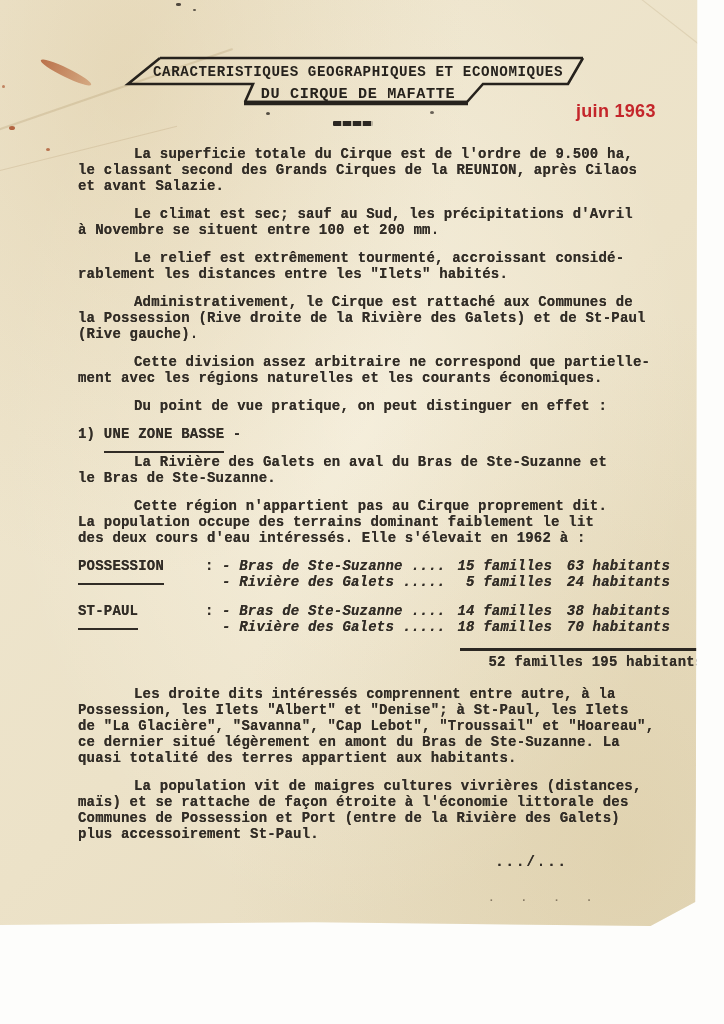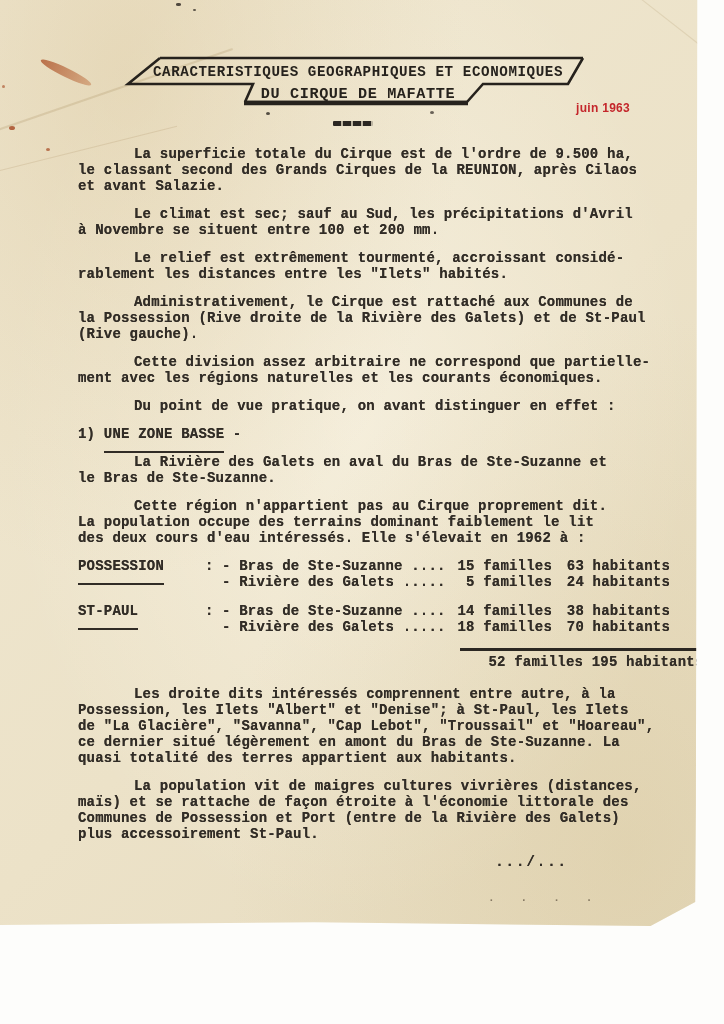--- a/index.html
+++ b/index.html
@@ -45,41 +45,41 @@
     font-weight:bold;fill:#26221d;letter-spacing:.6px;
   }
   .dash-divider{
     position:absolute;left:333px;top:121px;width:40px;height:5px;
     background:repeating-linear-gradient(90deg,#2b2722 0 8px,rgba(43,39,34,.25) 8px 10px);
     border-radius:1px;
   }
   .date-stamp{
     position:absolute;left:576px;top:101px;
     font-family:"Liberation Sans","DejaVu Sans",sans-serif;
-    font-weight:bold;font-size:12px;color:#c4262b;letter-spacing:.3px;
+    font-weight:bold;font-size:18px;color:#c4262b;letter-spacing:.3px;
   }
   
   .body-text{
     position:absolute;left:78px;top:146px;width:596px;
     font-size:14px;line-height:16px;font-weight:bold;
     letter-spacing:.2px;
     text-shadow:0 0 .5px rgba(49,44,38,.8);
   }
   .paragraph{margin:0 0 12px 0;}
   .line{white-space:nowrap;}
   .line.first{text-indent:56px;}
   .section-heading{margin:0 0 12px 0;white-space:nowrap;}
   .u{border-bottom:2px solid currentColor;padding-bottom:9px;}
   
   .pop-table{margin:2px 0 0 0;}
   .commune-row{display:flex;margin-bottom:13px;}
   .commune-label{width:127px;flex:none;}
   .commune-colon{width:17px;flex:none;}
   .entries{flex:1;}
-  .entry{display:grid;grid-template-columns:226px 104px 118px;white-space:nowrap;}
+  .entry{display:grid;grid-template-columns:226px 104px 118px;white-space:nowrap;font-style:italic;}
   .entry .fam,.entry .hab{text-align:right;}
   .total-block{
     width:272px;margin:9px -58px 16px auto;
     border-top:3px solid #2b2722;
     text-align:center;padding-top:3px;white-space:nowrap;
   }
   .continuation{text-align:right;padding-right:106px;letter-spacing:2px;margin-top:6px;}
 </style>
 </head>
 <body>
@@ -128,21 +128,21 @@
     <div class="paragraph">
         <div class="line first">Administrativement, le Cirque est rattaché aux Communes de</div>
         <div class="line">la Possession (Rive droite de la Rivière des Galets) et de St-Paul</div>
         <div class="line">(Rive gauche).</div>
       </div>
     <div class="paragraph">
         <div class="line first">Cette division assez arbitraire ne correspond que partielle-</div>
         <div class="line">ment avec les régions naturelles et les courants économiques.</div>
       </div>
     <div class="paragraph">
-        <div class="line first">Du point de vue pratique, on avant distinguer en effet :</div>
+        <div class="line first">Du point de vue pratique, on peut distinguer en effet :</div>
       </div>
 
     <div class="section-heading"><span>1) </span><span class="u">UNE ZONE BASSE</span><span> -</span></div>
 
     <div class="paragraph">
         <div class="line first">La Rivière des Galets en aval du Bras de Ste-Suzanne et</div>
         <div class="line">le Bras de Ste-Suzanne.</div>
       </div>
     <div class="paragraph">
         <div class="line first">Cette région n'appartient pas au Cirque proprement dit.</div>

